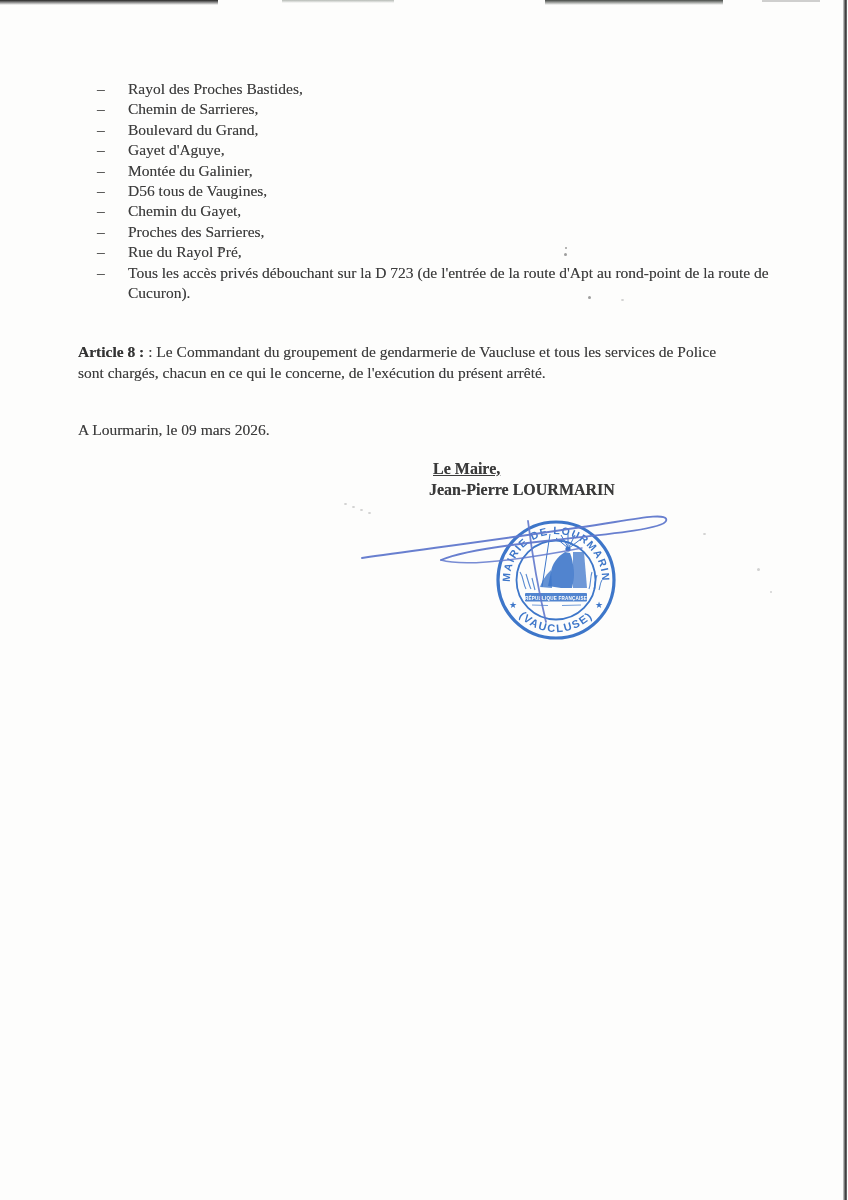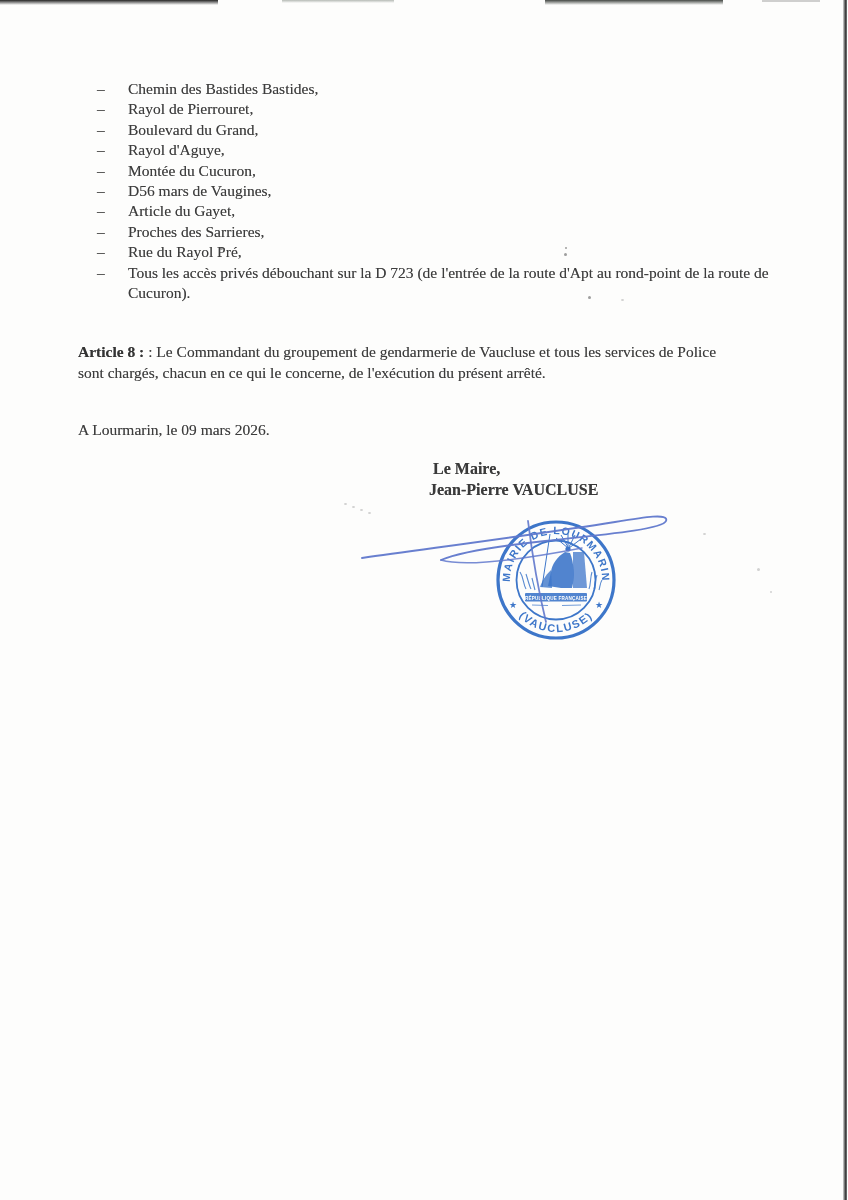--- a/index.html
+++ b/index.html
@@ -35,21 +35,21 @@
   .street-list .row{display:flex;align-items:flex-start;}
   .street-list .dash{width:31px;flex:0 0 31px;}
   .street-list .txt{width:650px;}
   .article{position:absolute;left:78px;top:341px;width:658px;font-size:15.5px;line-height:21px;
     text-shadow:0 0 .5px rgba(70,70,70,.55);}
   .article .lbl{font-weight:bold;color:#333;margin-top:44px;}
   .dateline{position:absolute;left:78px;top:421px;font-size:15.5px;
     text-shadow:0 0 .5px rgba(70,70,70,.55);text-align:center;}
   .sig-block{position:absolute;left:429px;top:458px;font-size:16px;font-weight:bold;color:#3a3a3a;
     line-height:21px;text-shadow:0 0 .5px rgba(60,60,60,.6);}
-  .sig-block .t1{padding-left:4px;}
+  .sig-block .t1{padding-left:4px;text-decoration:underline;}
   
   .ink-layer{position:absolute;left:0;top:490px;width:848px;height:220px;}
   .stamp-stroke{stroke:var(--stamp-ink);fill:none;}
   .stamp-fill{fill:var(--stamp-ink);}
   .stamp-text{fill:var(--stamp-ink);font-family:"Liberation Sans",sans-serif;font-weight:bold;}
   .banner-text{fill:#ffffff;font-family:"Liberation Sans",sans-serif;font-weight:bold;}
   .sig-stroke{stroke:var(--sig-ink);fill:none;stroke-linecap:round;}
 </style>
 </head>
 <body>
@@ -70,45 +70,45 @@
   <div class="speck f" style="left:352px;top:506px;width:3px;height:2px;"></div>
   <div class="speck f" style="left:360px;top:509px;width:3px;height:2px;"></div>
   <div class="speck f" style="left:368px;top:512px;width:3px;height:2px;"></div>
   <div class="speck f" style="left:703px;top:533px;width:3px;height:2px;"></div>
   <div class="speck f" style="left:757px;top:568px;width:3px;height:3px;"></div>
   <div class="speck f" style="left:770px;top:591px;width:2px;height:2px;"></div>
 
   <div class="street-list">
     <div class="row">
       <span class="dash">–</span>
-      <span class="txt">Chemin des Bastides Bastides,</span>
+      <span class="txt">Rayol des Proches Bastides,</span>
     </div>
     <div class="row">
       <span class="dash">–</span>
-      <span class="txt">Rayol de Pierrouret,</span>
+      <span class="txt">Chemin de Sarrieres,</span>
     </div>
     <div class="row">
       <span class="dash">–</span>
       <span class="txt">Boulevard du Grand,</span>
     </div>
     <div class="row">
       <span class="dash">–</span>
-      <span class="txt">Rayol d'Aguye,</span>
+      <span class="txt">Gayet d'Aguye,</span>
     </div>
     <div class="row">
       <span class="dash">–</span>
-      <span class="txt">Montée du Cucuron,</span>
+      <span class="txt">Montée du Galinier,</span>
     </div>
     <div class="row">
       <span class="dash">–</span>
-      <span class="txt">D56 mars de Vaugines,</span>
+      <span class="txt">D56 tous de Vaugines,</span>
     </div>
     <div class="row">
       <span class="dash">–</span>
-      <span class="txt">Article du Gayet,</span>
+      <span class="txt">Chemin du Gayet,</span>
     </div>
     <div class="row">
       <span class="dash">–</span>
       <span class="txt">Proches des Sarrieres,</span>
     </div>
     <div class="row">
       <span class="dash">–</span>
       <span class="txt">Rue du Rayol Pré,</span>
     </div>
     <div class="row">
@@ -117,21 +117,21 @@
     </div>
   </div>
 
   <p class="article"><span class="lbl">Article 8 :</span>
     <span>: Le Commandant du groupement de gendarmerie de Vaucluse et tous les services de Police sont chargés, chacun en ce qui le concerne, de l'exécution du présent arrêté.</span></p>
 
   <p class="dateline">A Lourmarin, le 09 mars 2026.</p>
 
   <div class="sig-block">
     <div class="t1">Le Maire,</div>
-    <div>Jean-Pierre VAUCLUSE</div>
+    <div>Jean-Pierre LOURMARIN</div>
   </div>
 
   <svg class="ink-layer" viewBox="0 0 848 220">
     <g opacity="0.92">
       <circle class="stamp-stroke" cx="556" cy="90" r="58" stroke-width="3.2"></circle>
       <circle class="stamp-stroke" cx="556" cy="90" r="39.5" stroke-width="1.8"></circle>
       <defs>
         <path id="arcTop" d="M 518.3,116.4 A 46 46 0 1 1 593.7,116.4"></path>
         <path id="arcBottom" d="M 504,90 A 52 52 0 0 0 608,90"></path>
       </defs>

